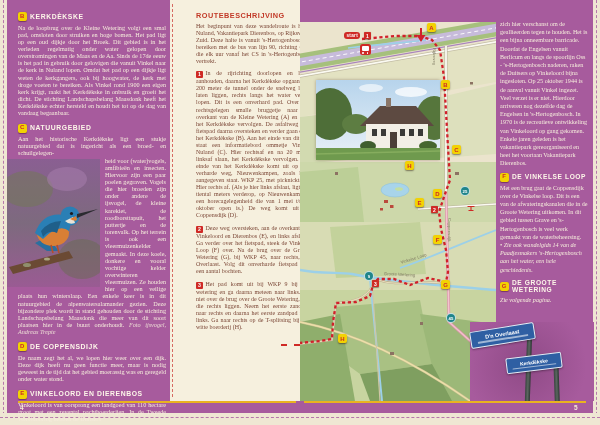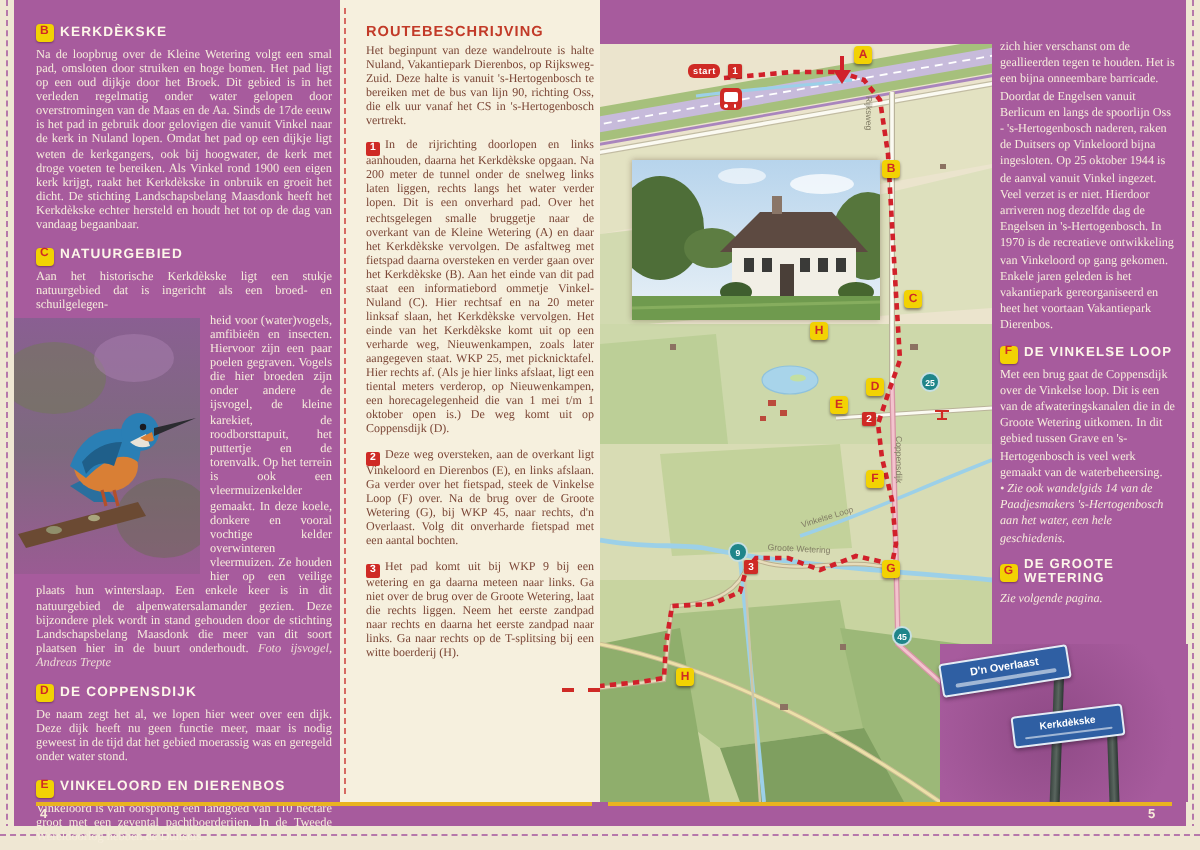--- a/index.html
+++ b/index.html
@@ -20,21 +20,21 @@
   .sec-head:first-child{margin-top:2px;}
   .badge{width:9px;height:9px;min-width:9px;background:#f2d203;color:#cf2a25;border-radius:2px;
          display:flex;align-items:center;justify-content:center;font-size:6px;
          font-family:"Liberation Sans",sans-serif;box-shadow:0 .5px 1px rgba(60,0,40,.45);}
   .credit{font-style:italic;opacity:.88;}
   .bird-photo{float:left;width:93px;height:128px;margin:2px 5px 1px -11px;}
 
   
   #route-panel{position:absolute;left:170px;top:0;width:130px;height:401px;background:#f6f0de;}
   #route-redline{position:absolute;left:2px;top:4px;bottom:4px;border-left:1px dashed #d66a62;}
-  #route-inner{position:absolute;left:13px;top:12px;width:114px;color:#7b4636;
+  #route-inner{position:absolute;left:26px;top:12px;width:114px;color:#7b4636;
                font-size:6px;line-height:7.05px;text-align:justify;}
   #route-title{font-family:"Liberation Sans",sans-serif;font-weight:bold;color:#c23a28;
                font-size:7.3px;letter-spacing:.5px;margin-bottom:3.5px;text-align:left;}
   .step{margin-top:5.5px;}
   .stepnum{display:inline-block;width:7px;height:7px;background:#cf2a25;color:#fff;
            font-family:"Liberation Sans",sans-serif;font-weight:bold;font-size:5.2px;
            line-height:7px;text-align:center;border-radius:1px;margin-right:2.5px;vertical-align:-1px;}
   #route-cont{position:absolute;left:281px;top:344px;width:19px;border-top:2.2px dashed #cf2a25;}
 
   

